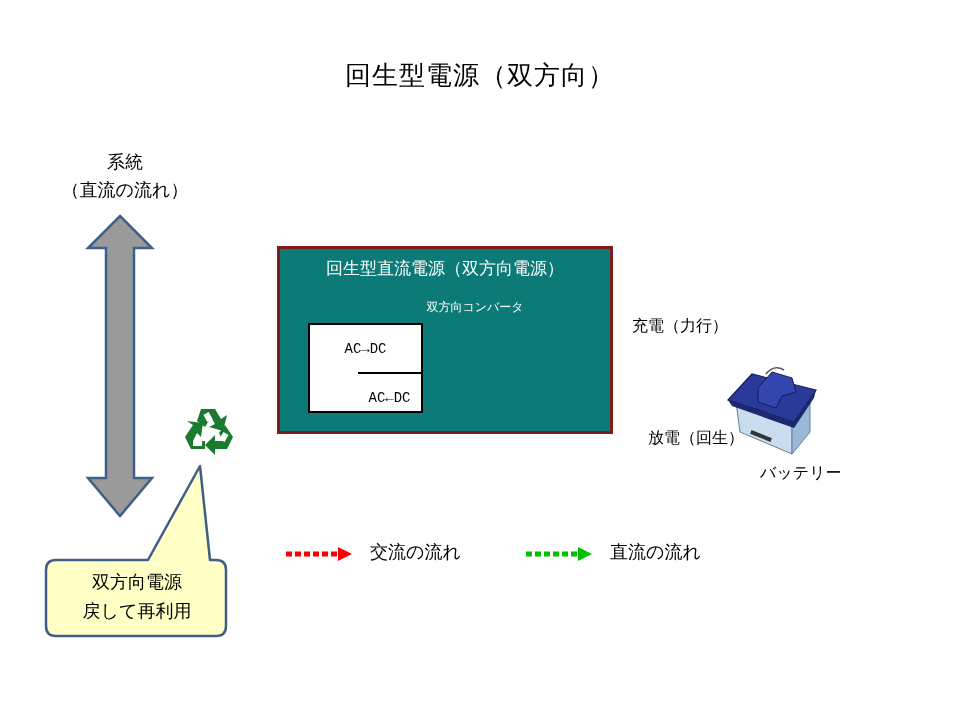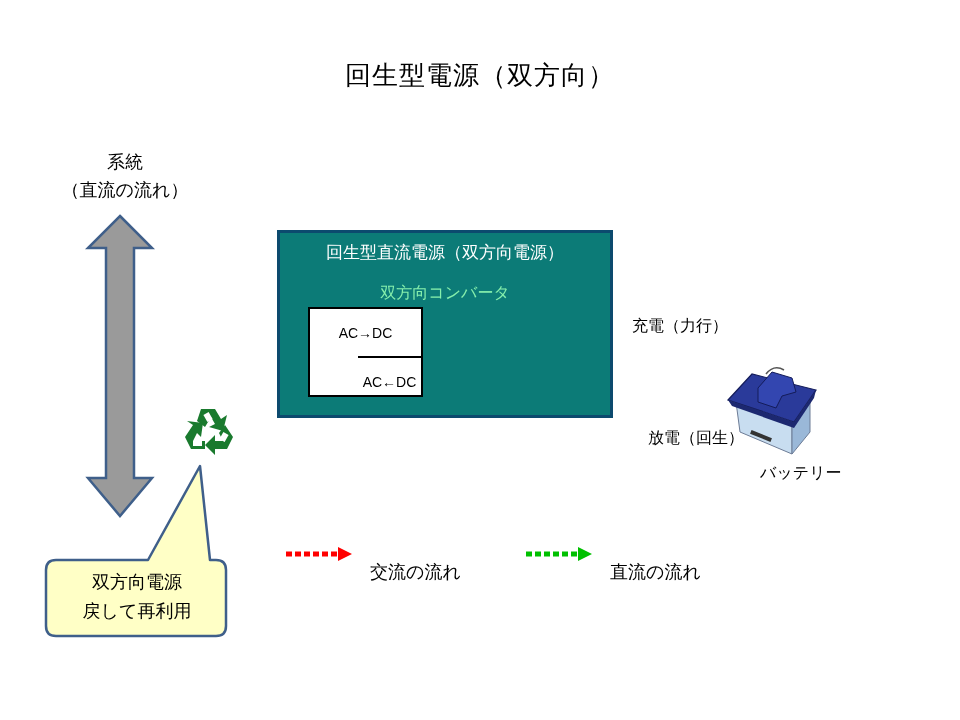--- a/index.html
+++ b/index.html
@@ -1,30 +1,30 @@
 <!DOCTYPE html>
 <html><head>
 <meta charset="utf-8">
 <style>
   html, body { margin: 0; padding: 0; background: #ffffff; }
   body { width: 960px; height: 720px; position: relative; overflow: hidden;
          font-family: "DejaVu Sans", "Liberation Sans", sans-serif; color: #000; }
   .abs { position: absolute; }
   .title { left: 0; width: 960px; top: 58px; text-align: center; font-size: 26px; letter-spacing: 1px; font-family: Liberation Serif, serif; }
   .grid-label { left: 40px; width: 170px; text-align: center; font-size: 18px; line-height: 28px; top: 148px; }
-  .main-box { left: 277px; top: 230px; width: 336px; height: 188px; background: #0c7b77;
-              border: 3px solid #0c4a6e; box-sizing: border-box; }
+  .main-box { left: 277px; top: 246px; width: 336px; height: 188px; background: #0c7b77;
+              border: 3px solid #7f1d1d; box-sizing: border-box; }
   .main-title { left: 0; width: 100%; top: 8px; text-align: center; color: #fff; font-size: 17px; }
-  .conv-title { left: 0; width: 100%; top: 50px; text-align: center; color: #86efac; font-size: 16px; }
+  .conv-title { left: 0; width: 100%; top: 50px; text-align: center; color: #ffffff; font-size: 12px; padding-left: 30px; }
   .conv { width: 115px; height: 90px; top: 74px; background: #fff; border: 2px solid #000; box-sizing: border-box; }
   .conv .cell { height: 47px; display: flex; align-items: center; justify-content: center; font-size: 14px;
-                font-family: Liberation Sans, sans-serif; }
+                font-family: Liberation Mono, monospace; }
   .conv .cell + .cell { border-top: 2px solid #000; margin-left: 48px; }
   .side-label { font-size: 16px; font-weight: normal; }
-  .legend-text { font-size: 18px; margin-top: 20px; }
+  .legend-text { font-size: 18px; }
   .callout-text { left: 52px; top: 567px; width: 170px; text-align: center; font-size: 18px; line-height: 29px; }
 </style>
 </head>
 <body>
 
 <div class="abs title">回生型電源（双方向）</div>
 
 <div class="abs grid-label">
   <div>系統</div>
   <div>（直流の流れ）</div>

